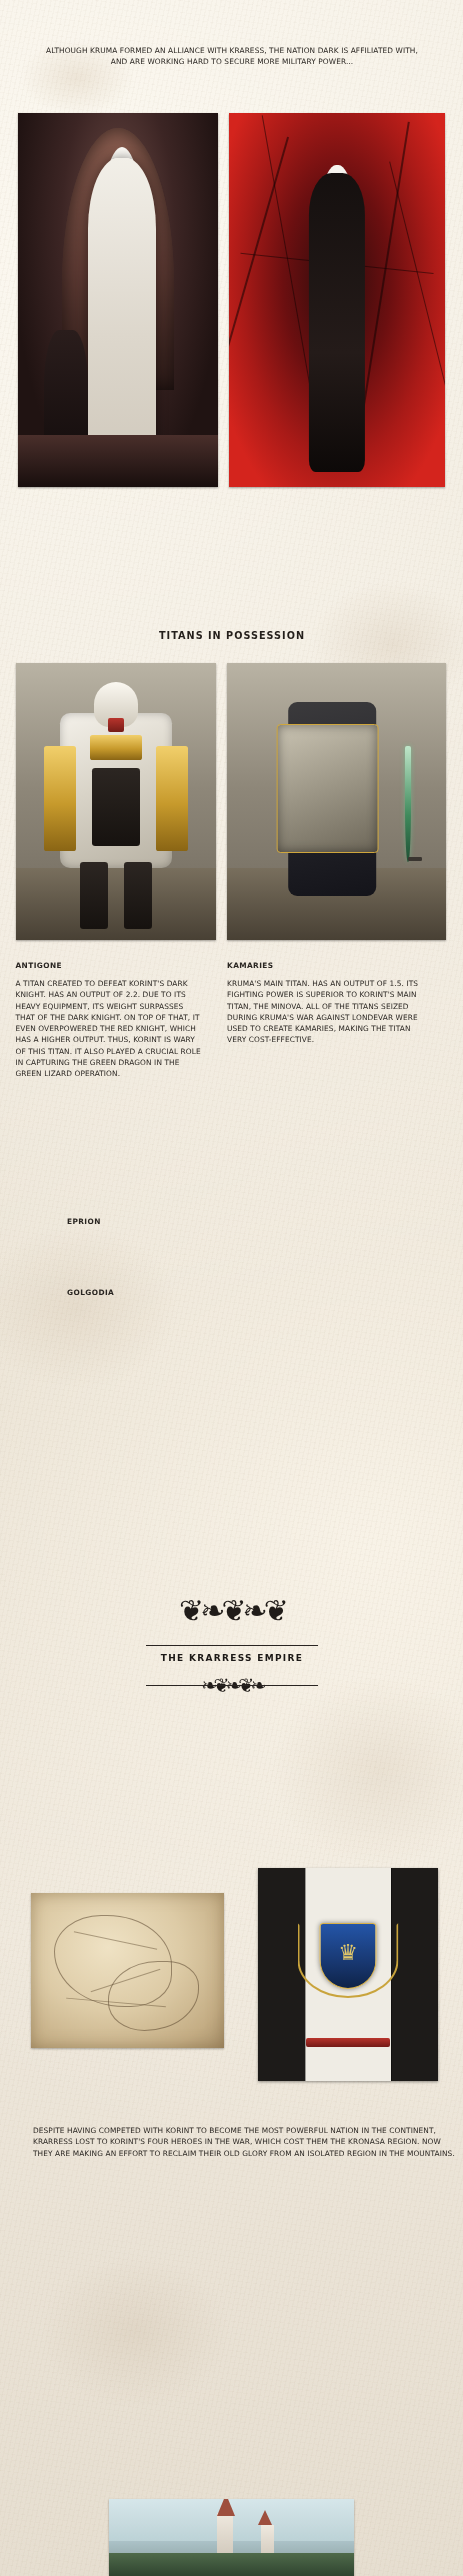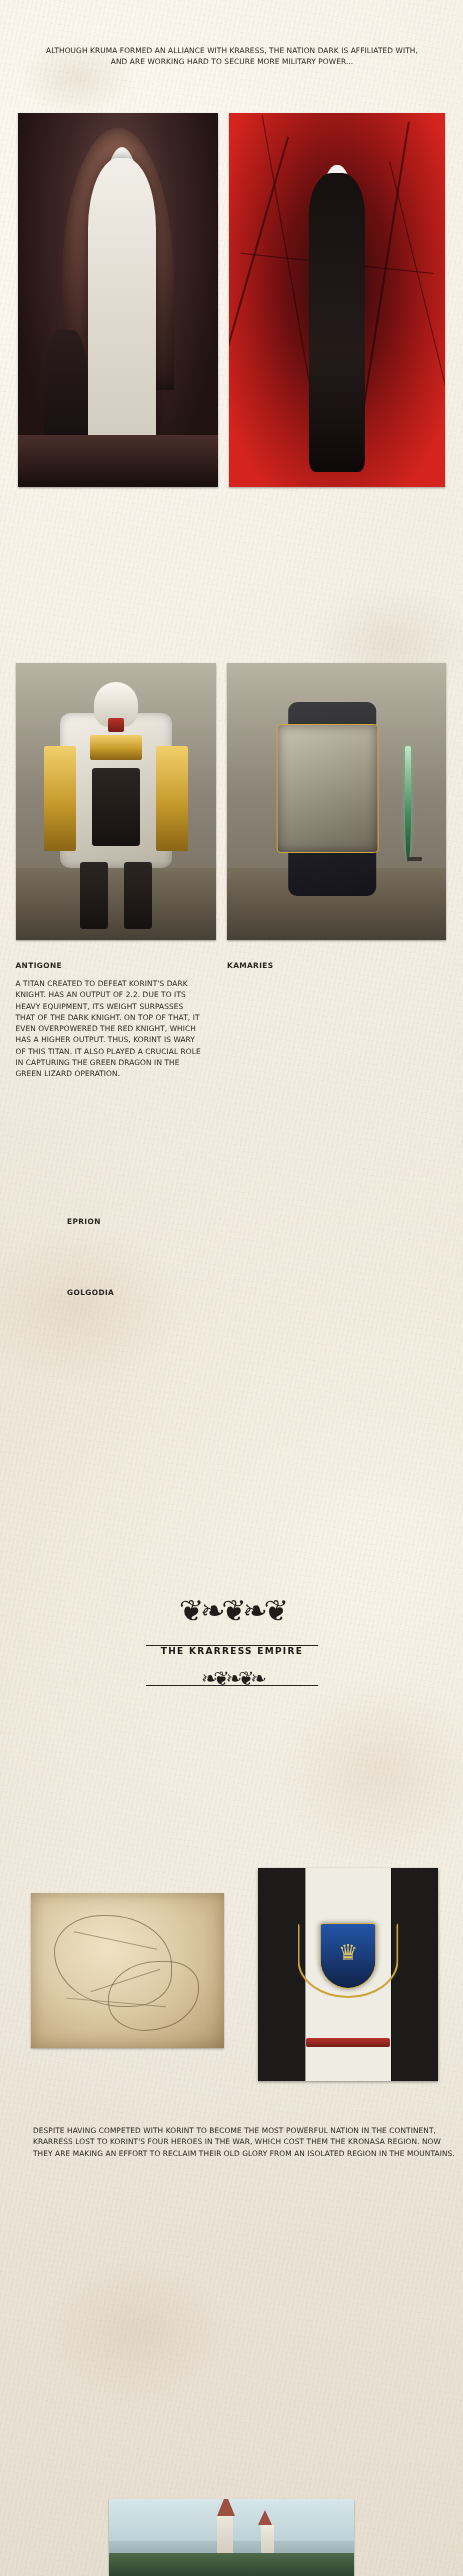--- a/index.html
+++ b/index.html
@@ -392,20 +392,21 @@
     <div class="vein" style="left:10%;top:5%;width:1.9px;height:70%;transform:rotate(16deg);"></div>
     <div class="vein" style="left:28%;top:0%;width:1.3px;height:84%;transform:rotate(-10deg);"></div>
     <div class="vein" style="left:72%;top:2%;width:1.9px;height:78%;transform:rotate(9deg);"></div>
     <div class="vein" style="left:88%;top:12%;width:1.3px;height:66%;transform:rotate(-14deg);"></div>
     <div class="vein" style="left:5%;top:40%;width:90%;height:1.3px;transform:rotate(6deg);"></div>
     <div class="whair"></div>
     <div class="body"></div>
   </div>
 
 
+  <div class="heading" style="top:630px;">Titans in Possession</div>
 
   <div class="panel titan tA" style="left:15.5px;top:663px;width:200px;height:277px;">
     <div class="ground"></div>
     <div class="torso"></div>
     <div class="helm"></div>
     <div class="gold" style="left:14%;top:30%;width:16%;height:38%;"></div>
     <div class="gold" style="right:14%;top:30%;width:16%;height:38%;"></div>
     <div class="gold" style="left:50%;top:26%;width:26%;height:9%;transform:translateX(-50%);"></div>
     <div class="black" style="left:50%;top:38%;width:24%;height:28%;transform:translateX(-50%);"></div>
     <div class="black" style="left:32%;top:72%;width:14%;height:24%;"></div>
@@ -418,29 +419,30 @@
     <div class="body"></div>
     <div class="shield"></div>
     <div class="blade"></div>
     <div class="hilt"></div>
   </div>
 
   <div class="txt cap-title" style="left:15.5px;top:960px;width:193px;">Antigone</div>
   <div class="txt" style="left:15.5px;top:978px;width:187px;">A titan created to defeat Korint's Dark Knight. Has an output of 2.2. Due to its heavy equipment, its weight surpasses that of the Dark Knight. On top of that, it even overpowered the Red Knight, which has a higher output. Thus, Korint is wary of this titan. It also played a crucial role in capturing the Green Dragon in the Green Lizard operation.</div>
 
   <div class="txt cap-title" style="left:227px;top:960px;width:193px;">Kamaries</div>
+  <div class="txt" style="left:227px;top:978px;width:193px;">Kruma's main titan. Has an output of 1.5. Its fighting power is superior to Korint's main titan, the Minova. All of the titans seized during Kruma's war against Londevar were used to create Kamaries, making the titan very cost-effective.</div>
 
   <div class="txt cap-title" style="left:67px;top:1216px;width:77px;">Eprion</div>
 
   <div class="txt cap-title" style="left:67px;top:1287px;width:77px;">Golgodia</div>
 
   <div class="emblem" style="top:1597px;height:193px;">
     <div class="flourish">❦❧❦❧❦</div>
     <div class="line" style="top:48px;"></div>
-    <div class="title" style="margin-top:22px;">The Krarress Empire</div>
+    <div class="title" style="margin-top:29px;">The Krarress Empire</div>
     <div class="line" style="top:88px;"></div>
     <div class="flourish small" style="margin-top:14px;">❧❦❧❦❧</div>
   </div>
 
   <div class="panel map" style="left:31px;top:1893px;width:193px;height:155px;">
     <div class="coast" style="left:12%;top:14%;width:60%;height:58%;"></div>
     <div class="coast" style="left:40%;top:44%;width:46%;height:44%;border-radius:55% 35% 60% 40%;"></div>
     <div class="river" style="left:22%;top:30%;width:44%;height:1px;transform:rotate(12deg);"></div>
     <div class="river" style="left:30%;top:56%;width:38%;height:1px;transform:rotate(-18deg);"></div>
     <div class="river" style="left:18%;top:70%;width:52%;height:1px;transform:rotate(5deg);"></div>

